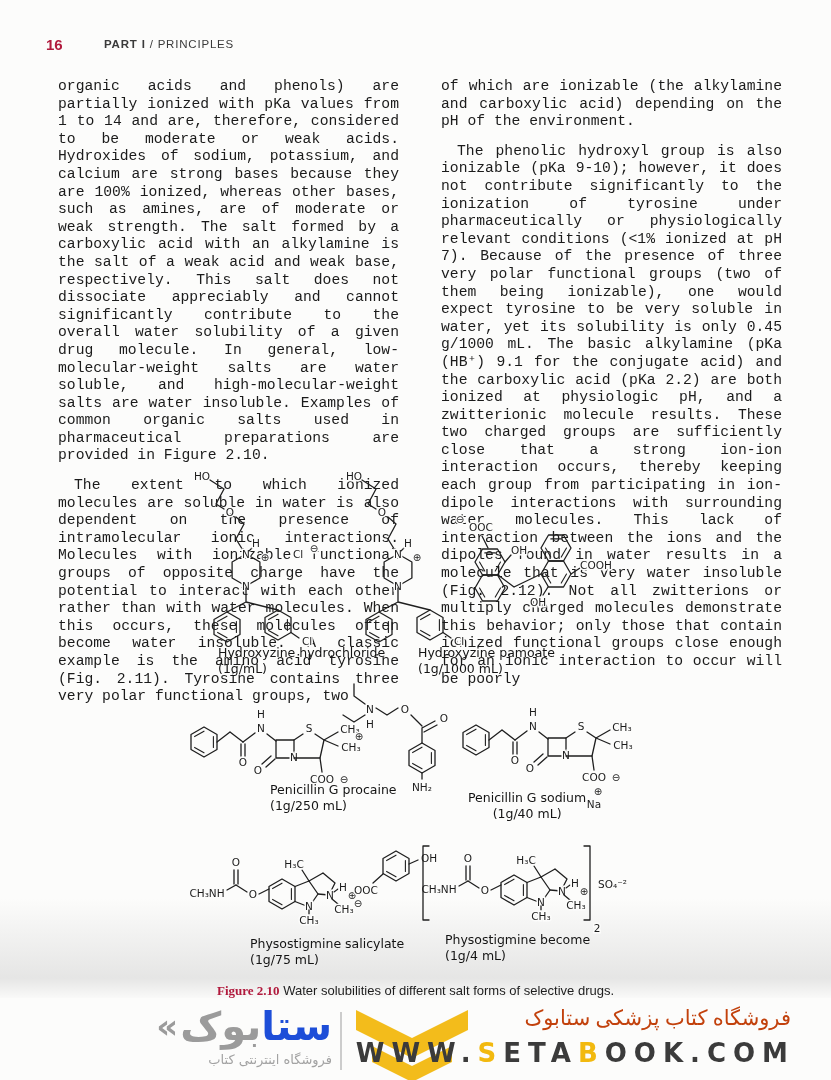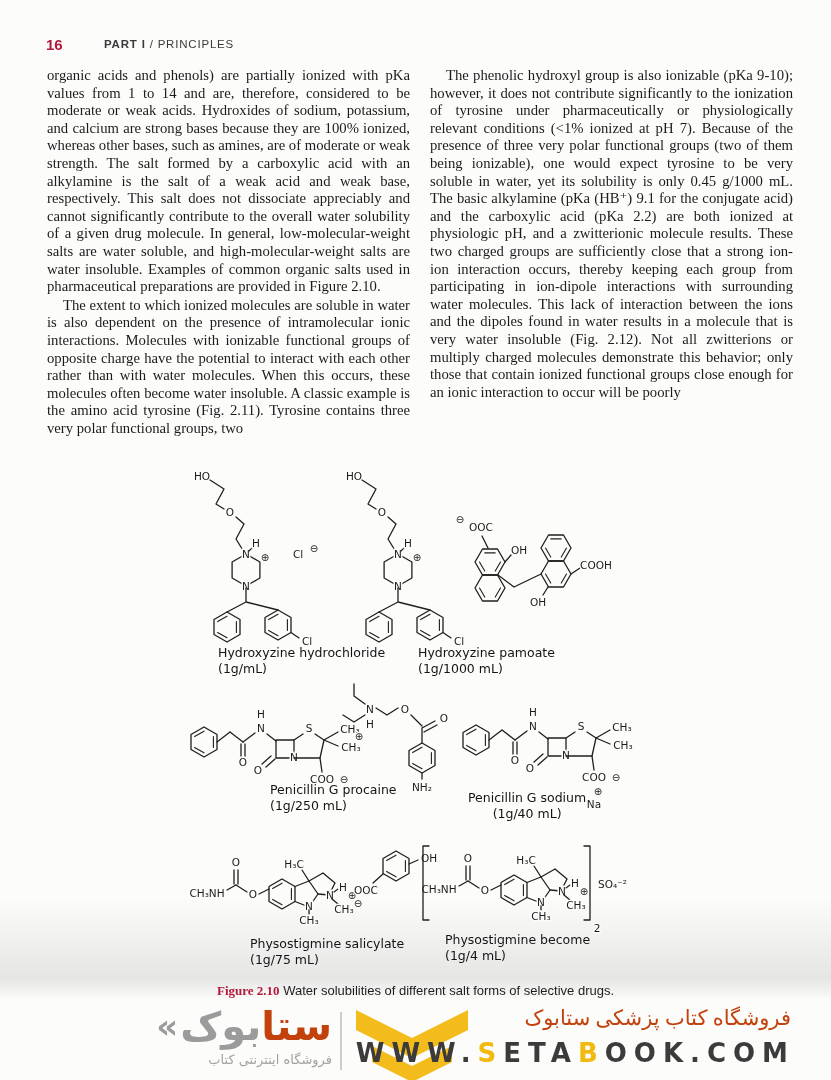--- a/index.html
+++ b/index.html
@@ -10,21 +10,21 @@
   
   .pagenum{left:46px;top:36px;font-family:"Liberation Sans","DejaVu Sans",sans-serif;
            font-weight:bold;font-size:15px;color:#b11a3d;}
   .parthead{left:104px;top:38px;font-family:"Liberation Sans","DejaVu Sans",sans-serif;
             font-size:11.5px;letter-spacing:0.8px;color:#3a3a3a;}
   .parthead .pb{font-weight:bold;}
 
   
   .cols{left:46px;top:66px;width:748px;display:flex;gap:18px;}
   .col{width:365px;font-size:14.7px;line-height:17.6px;text-align:justify;}
-  .col p{margin:1px;}
+  .col p{margin:12px;font-family:Liberation Mono, monospace;}
   .col p.ind{text-indent:16px;}
 
   
   svg.mol{left:0;top:0;width:831px;height:1080px;pointer-events:none;}
   svg.mol path,svg.mol line{stroke:#1f1f1f;stroke-width:1.3;fill:none;stroke-linecap:round;stroke-linejoin:round;}
   svg.mol path.thin{stroke-width:1.1;}
   svg.mol text{font-family:"DejaVu Sans",sans-serif;font-size:10.5px;fill:#1b1b1b;
                text-anchor:middle;paint-order:stroke;stroke:#fcfcfb;stroke-width:3px;}
   svg.mol text.chg{font-size:10px;}
   svg.mol text.start{text-anchor:start;}
@@ -41,41 +41,42 @@
   
   .store-title{right:40px;top:1006px;font-family:Liberation Serif, serif;font-size:21px;color:#c2410c;direction:rtl;}
   .store-url{right:36px;top:1038px;font-family:"DejaVu Sans",sans-serif;font-weight:bold;
              font-size:26px;letter-spacing:7px;color:#3b3b3b;}
   .store-url .yel{color:#f2b90f;}
   .brand{left:70px;top:1004px;width:262px;display:flex;align-items:flex-start;justify-content:flex-end;
          font-family:"DejaVu Sans",sans-serif;}
   .brand-line{display:flex;direction:ltr;align-items:center;}
   .brand-arrow{font-size:34px;color:#9b9b9b;font-weight:bold;margin-right:2px;}
   .brand-word{font-size:40px;font-weight:bold;direction:rtl;line-height:44px;}
-  .brand-word .yel{color:#c2410c;}
+  .brand-word .yel{color:#1d4ed8;}
   .brand-word .gry{color:#9b9b9b;}
   .brand-sub{left:70px;top:1052px;width:262px;text-align:right;font-family:"DejaVu Sans",sans-serif;
              font-size:13px;color:#a2a2a2;direction:rtl;}
   .vdiv{left:340px;top:1012px;width:2px;height:58px;background:#cccccc;}
   .chevron{left:354px;top:1006px;}
 </style>
 </head>
 <body>
 
 <div class="abs pagenum">16</div>
 <div class="abs parthead">
   <span class="pb">PART I</span><span> / PRINCIPLES</span>
 </div>
 
 <div class="abs cols">
   <div class="col">
     <p>organic acids and phenols) are partially ionized with pKa values from 1 to 14 and are, therefore, considered to be moderate or weak acids. Hydroxides of sodium, potassium, and calcium are strong bases because they are 100% ionized, whereas other bases, such as amines, are of moderate or weak strength. The salt formed by a carboxylic acid with an alkylamine is the salt of a weak acid and weak base, respectively. This salt does not dissociate appreciably and cannot significantly contribute to the overall water solubility of a given drug molecule. In general, low-molecular-weight salts are water soluble, and high-molecular-weight salts are water insoluble. Examples of common organic salts used in pharmaceutical preparations are provided in Figure 2.10.</p>
     <p class="ind">The extent to which ionized molecules are soluble in water is also dependent on the presence of intramolecular ionic interactions. Molecules with ionizable functional groups of opposite charge have the potential to interact with each other rather than with water molecules. When this occurs, these molecules often become water insoluble. A classic example is the amino acid tyrosine (Fig. 2.11). Tyrosine contains three very polar functional groups, two</p>
   </div>
   <div class="col">
+    <p>of which are ionizable (the alkylamine and carboxylic acid) depending on the pH of the environment.</p>
     <p class="ind">The phenolic hydroxyl group is also ionizable (pKa 9-10); however, it does not contribute significantly to the ionization of tyrosine under pharmaceutically or physiologically relevant conditions (&lt;1% ionized at pH 7). Because of the presence of three very polar functional groups (two of them being ionizable), one would expect tyrosine to be very soluble in water, yet its solubility is only 0.45 g/1000 mL. The basic alkylamine (pKa (HB⁺) 9.1 for the conjugate acid) and the carboxylic acid (pKa 2.2) are both ionized at physiologic pH, and a zwitterionic molecule results. These two charged groups are sufficiently close that a strong ion-ion interaction occurs, thereby keeping each group from participating in ion-dipole interactions with surrounding water molecules. This lack of interaction between the ions and the dipoles found in water results in a molecule that is very water insoluble (Fig. 2.12). Not all zwitterions or multiply charged molecules demonstrate this behavior; only those that contain ionized functional groups close enough for an ionic interaction to occur will be poorly</p>
   </div>
 </div>
 
 <div class="abs shade-band"></div>
 
 <svg class="abs mol" viewBox="0 0 831 1080">
   <defs>
     <g id="bz">
       <path d="M0,-15 L13,-7.5 13,7.5 0,15 -13,7.5 -13,-7.5 Z"></path>

